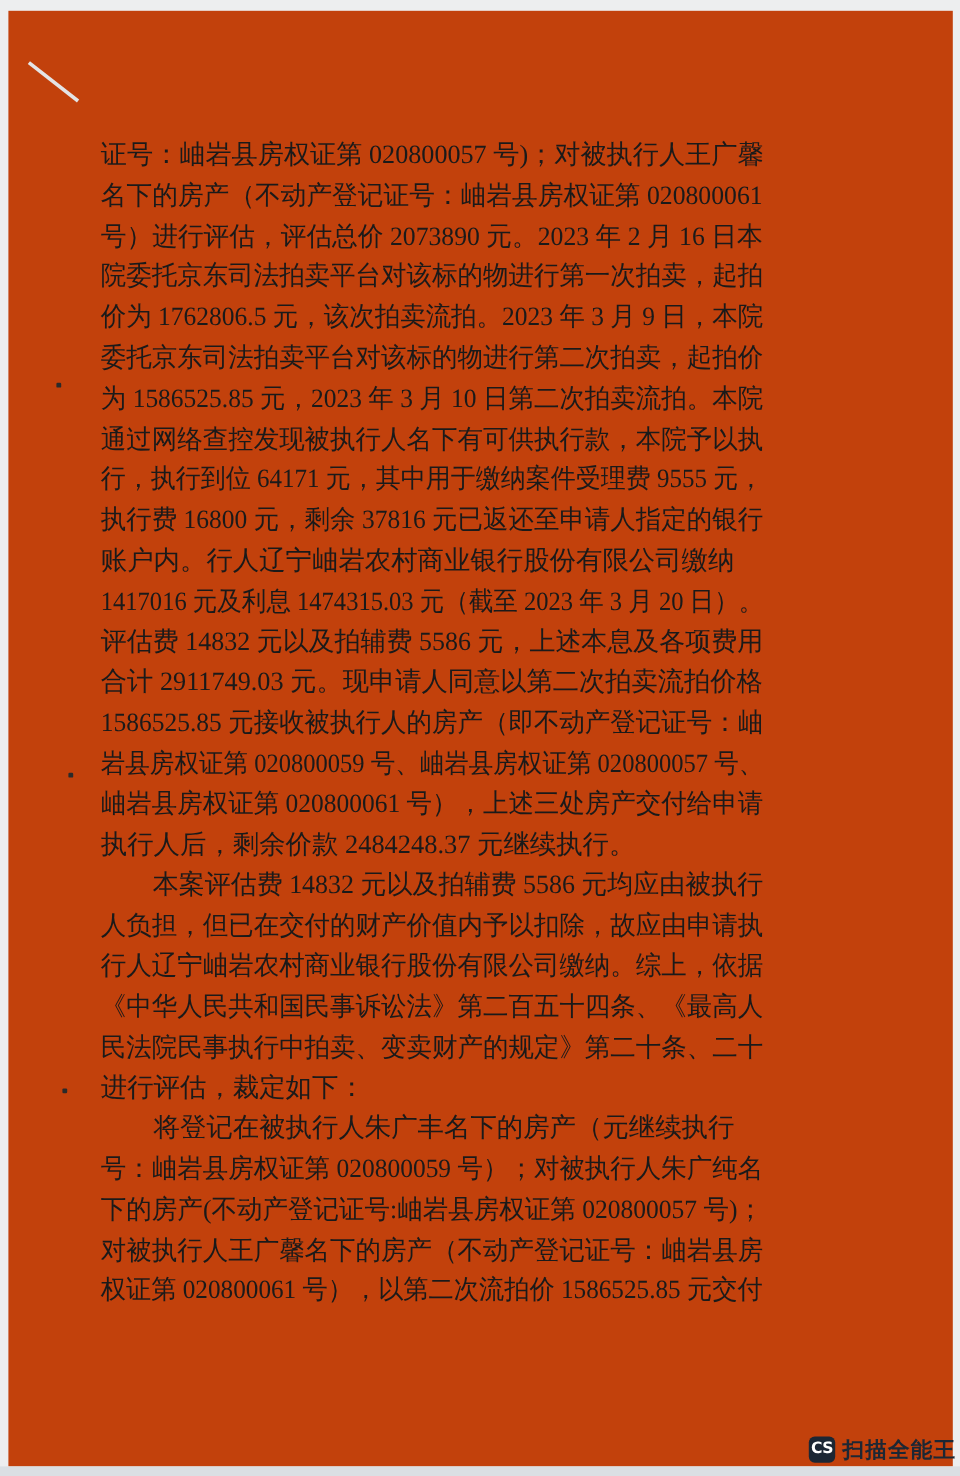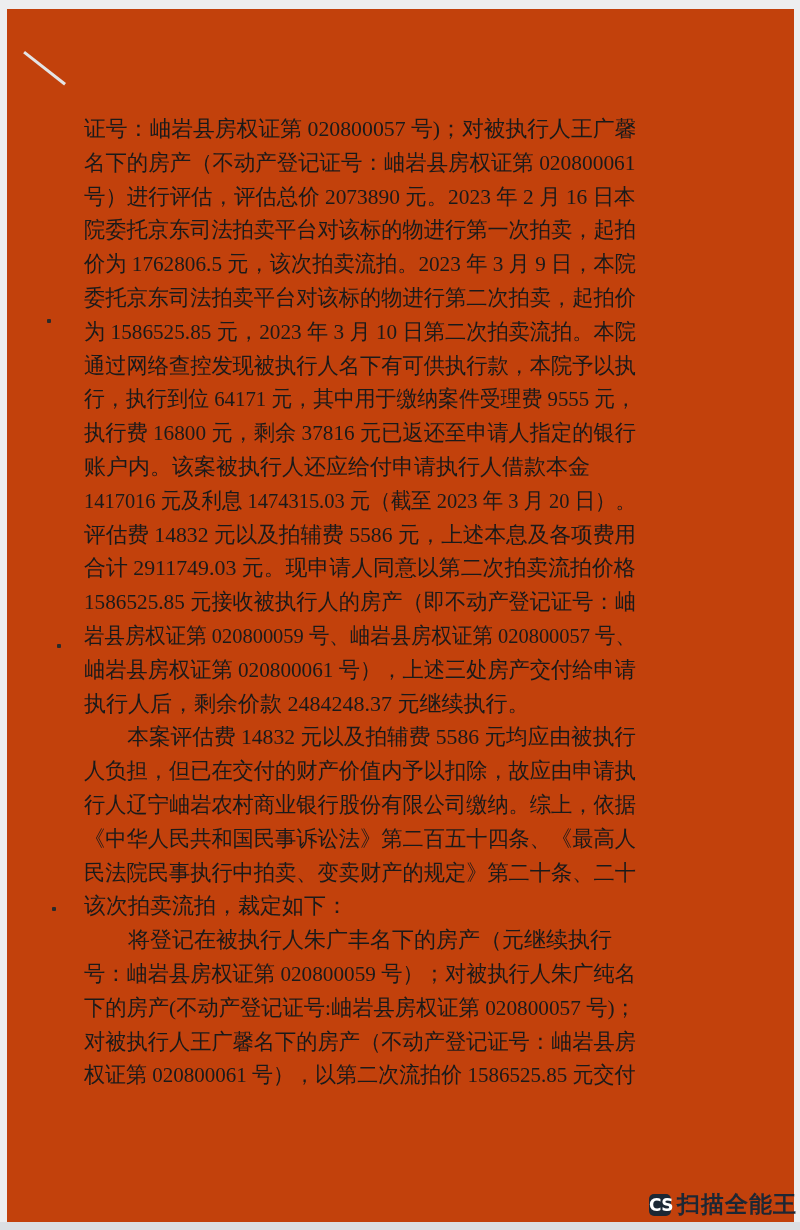--- a/index.html
+++ b/index.html
@@ -54,29 +54,29 @@
     display: flex;
     align-items: center;
     gap: 6px;
     font-family: "DejaVu Sans", "Liberation Sans", sans-serif;
   }
   .wm-badge {
     width: 22px; height: 22px;
     border-radius: 5px;
     background: #1c2734;
     color: #ffffff;
-    font-size: 17px;
+    font-size: 13px;
     font-weight: 700;
     line-height: 22px;
     text-align: center;
     letter-spacing: -0.5px;
   }
   .wm-label {
     color: #1c2734;
-    font-size: 23px;
+    font-size: 18px;
     font-weight: 600;
     letter-spacing: 1px;
   }
 </style>
 </head>
 <body>
 
 <div class="page">
   <span class="scratch"></span>
   <span class="speck" style="left:40px; top:310px;"></span>
@@ -86,34 +86,34 @@
       <div class="line" style="transform: scaleX(0.991023);">证号：岫岩县房权证第 020800057 号)；对被执行人王广馨</div>
       <div class="line" style="transform: scaleX(0.973545);">名下的房产（不动产登记证号：岫岩县房权证第 020800061</div>
       <div class="line" style="transform: scaleX(0.973545);">号）进行评估，评估总价 2073890 元。2023 年 2 月 16 日本</div>
       <div class="line" style="transform: scaleX(0.965035);">院委托京东司法拍卖平台对该标的物进行第一次拍卖，起拍</div>
       <div class="line" style="transform: scaleX(0.965035);">价为 1762806.5 元，该次拍卖流拍。2023 年 3 月 9 日，本院</div>
       <div class="line" style="transform: scaleX(0.965035);">委托京东司法拍卖平台对该标的物进行第二次拍卖，起拍价</div>
       <div class="line" style="transform: scaleX(0.965035);">为 1586525.85 元，2023 年 3 月 10 日第二次拍卖流拍。本院</div>
       <div class="line" style="transform: scaleX(0.965035);">通过网络查控发现被执行人名下有可供执行款，本院予以执</div>
       <div class="line" style="transform: scaleX(0.946827);">行，执行到位 64171 元，其中用于缴纳案件受理费 9555 元，</div>
       <div class="line" style="transform: scaleX(0.965035);">执行费 16800 元，剩余 37816 元已返还至申请人指定的银行</div>
-      <div class="line">账户内。该案被执行人还应给付申请执行人借款本金</div>
+      <div class="line">账户内。行人辽宁岫岩农村商业银行股份有限公司缴纳</div>
       <div class="line" style="transform: scaleX(0.929293);">1417016 元及利息 1474315.03 元（截至 2023 年 3 月 20 日）。</div>
       <div class="line" style="transform: scaleX(0.983957);">评估费 14832 元以及拍辅费 5586 元，上述本息及各项费用</div>
       <div class="line" style="transform: scaleX(0.994595);">合计 2911749.03 元。现申请人同意以第二次拍卖流拍价格</div>
       <div class="line" style="transform: scaleX(0.965035);">1586525.85 元接收被执行人的房产（即不动产登记证号：岫</div>
       <div class="line" style="transform: scaleX(0.929293);">岩县房权证第 020800059 号、岫岩县房权证第 020800057 号、</div>
       <div class="line" style="transform: scaleX(0.965035);">岫岩县房权证第 020800061 号），上述三处房产交付给申请</div>
       <div class="line">执行人后，剩余价款 2484248.37 元继续执行。</div>
       <div class="line indent" style="transform: scaleX(0.983957);">本案评估费 14832 元以及拍辅费 5586 元均应由被执行</div>
       <div class="line" style="transform: scaleX(0.965035);">人负担，但已在交付的财产价值内予以扣除，故应由申请执</div>
       <div class="line" style="transform: scaleX(0.965035);">行人辽宁岫岩农村商业银行股份有限公司缴纳。综上，依据</div>
       <div class="line" style="transform: scaleX(0.965035);">《中华人民共和国民事诉讼法》第二百五十四条、《最高人</div>
       <div class="line" style="transform: scaleX(0.965035);">民法院民事执行中拍卖、变卖财产的规定》第二十条、二十</div>
-      <div class="line">该次拍卖流拍，裁定如下：</div>
+      <div class="line">进行评估，裁定如下：</div>
       <div class="line indent">将登记在被执行人朱广丰名下的房产（元继续执行</div>
       <div class="line" style="transform: scaleX(0.965035);">号：岫岩县房权证第 020800059 号）；对被执行人朱广纯名</div>
       <div class="line" style="transform: scaleX(0.966725);">下的房产(不动产登记证号:岫岩县房权证第 020800057 号)；</div>
       <div class="line" style="transform: scaleX(0.965035);">对被执行人王广馨名下的房产（不动产登记证号：岫岩县房</div>
       <div class="line" style="transform: scaleX(0.955017);">权证第 020800061 号），以第二次流拍价 1586525.85 元交付</div>
     </div>
 </div>
 
 <div class="bottom-strip"></div>
 

